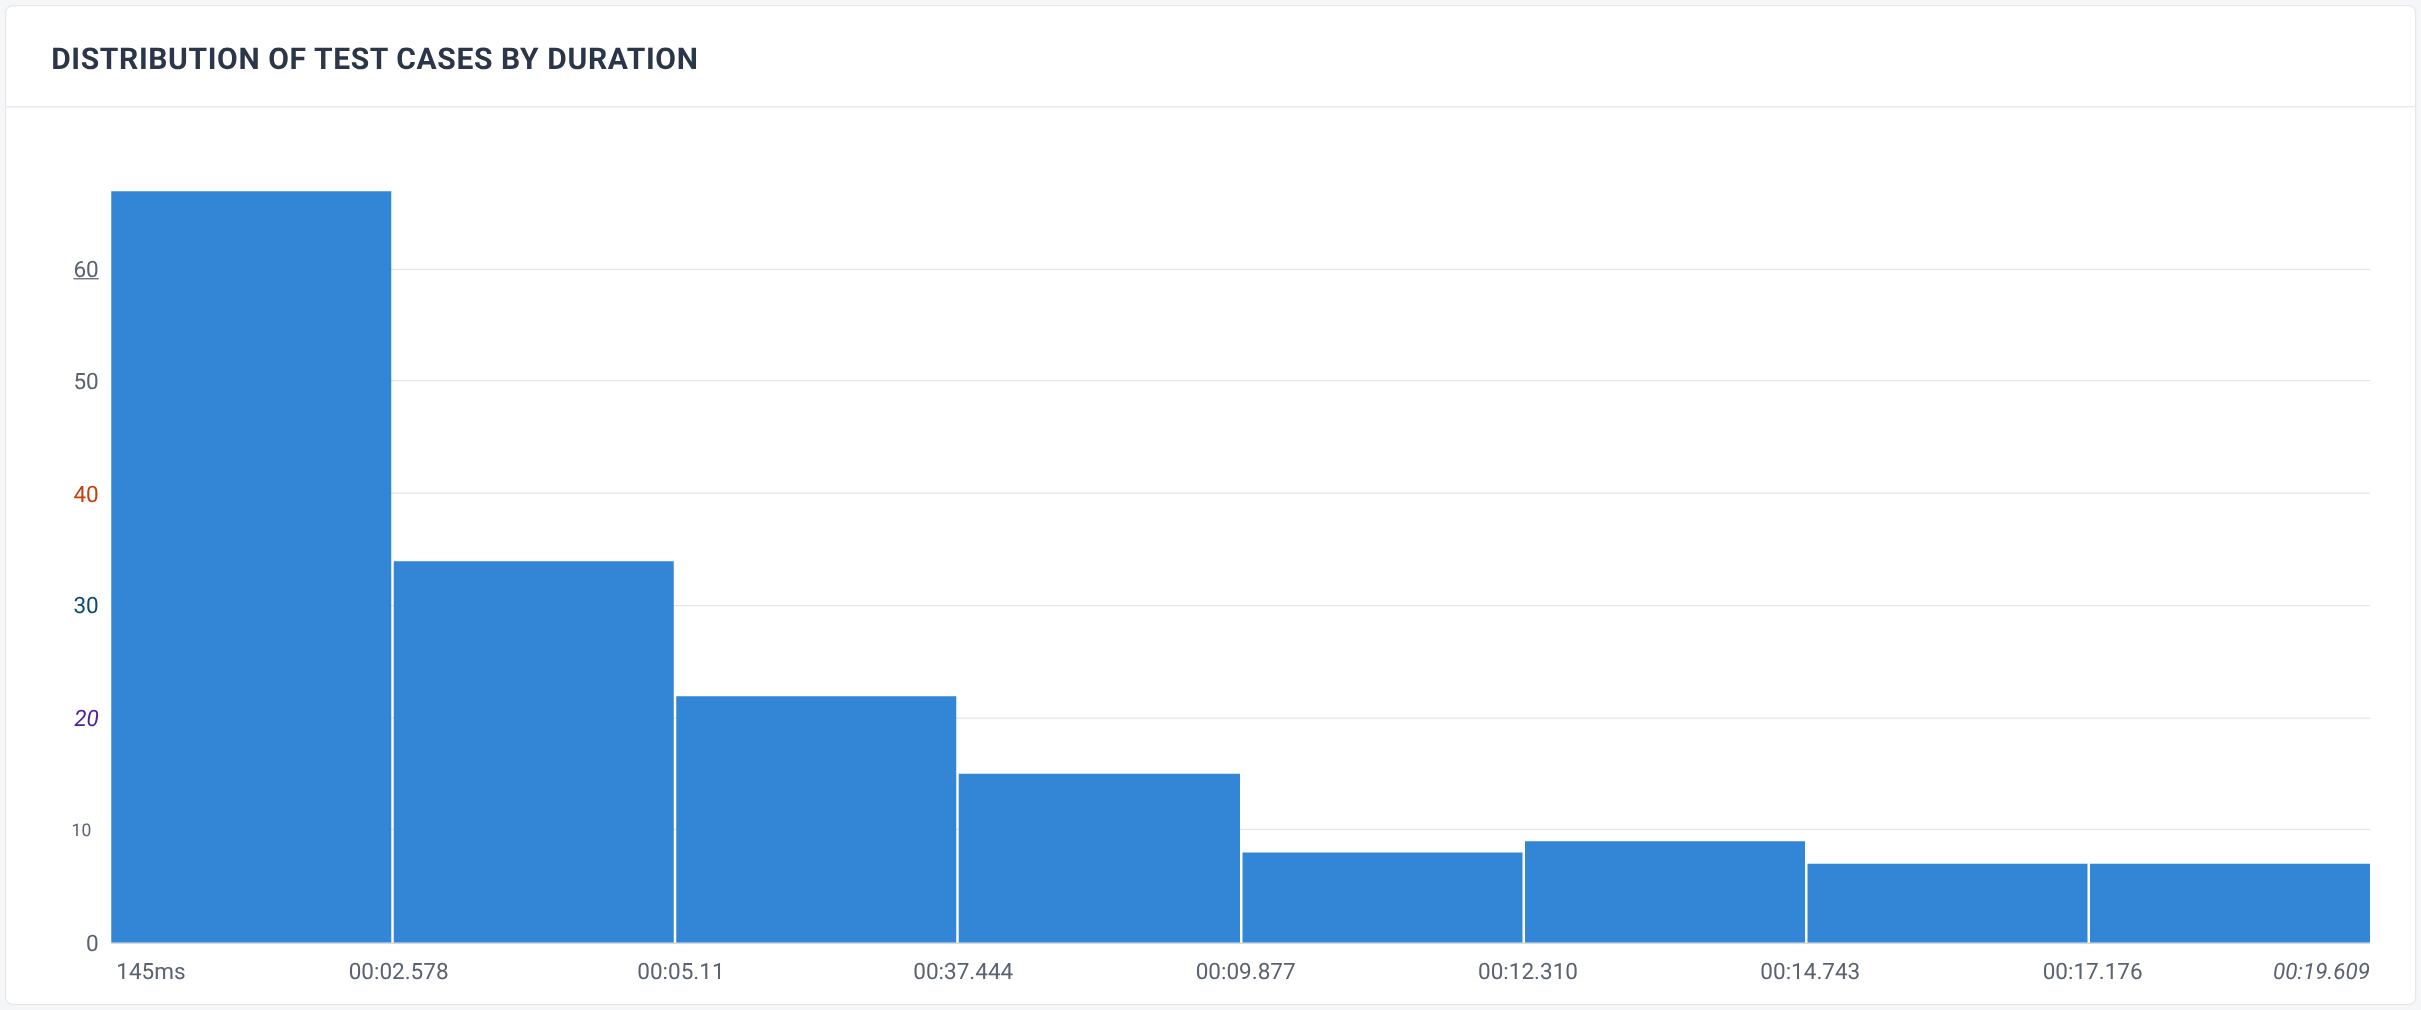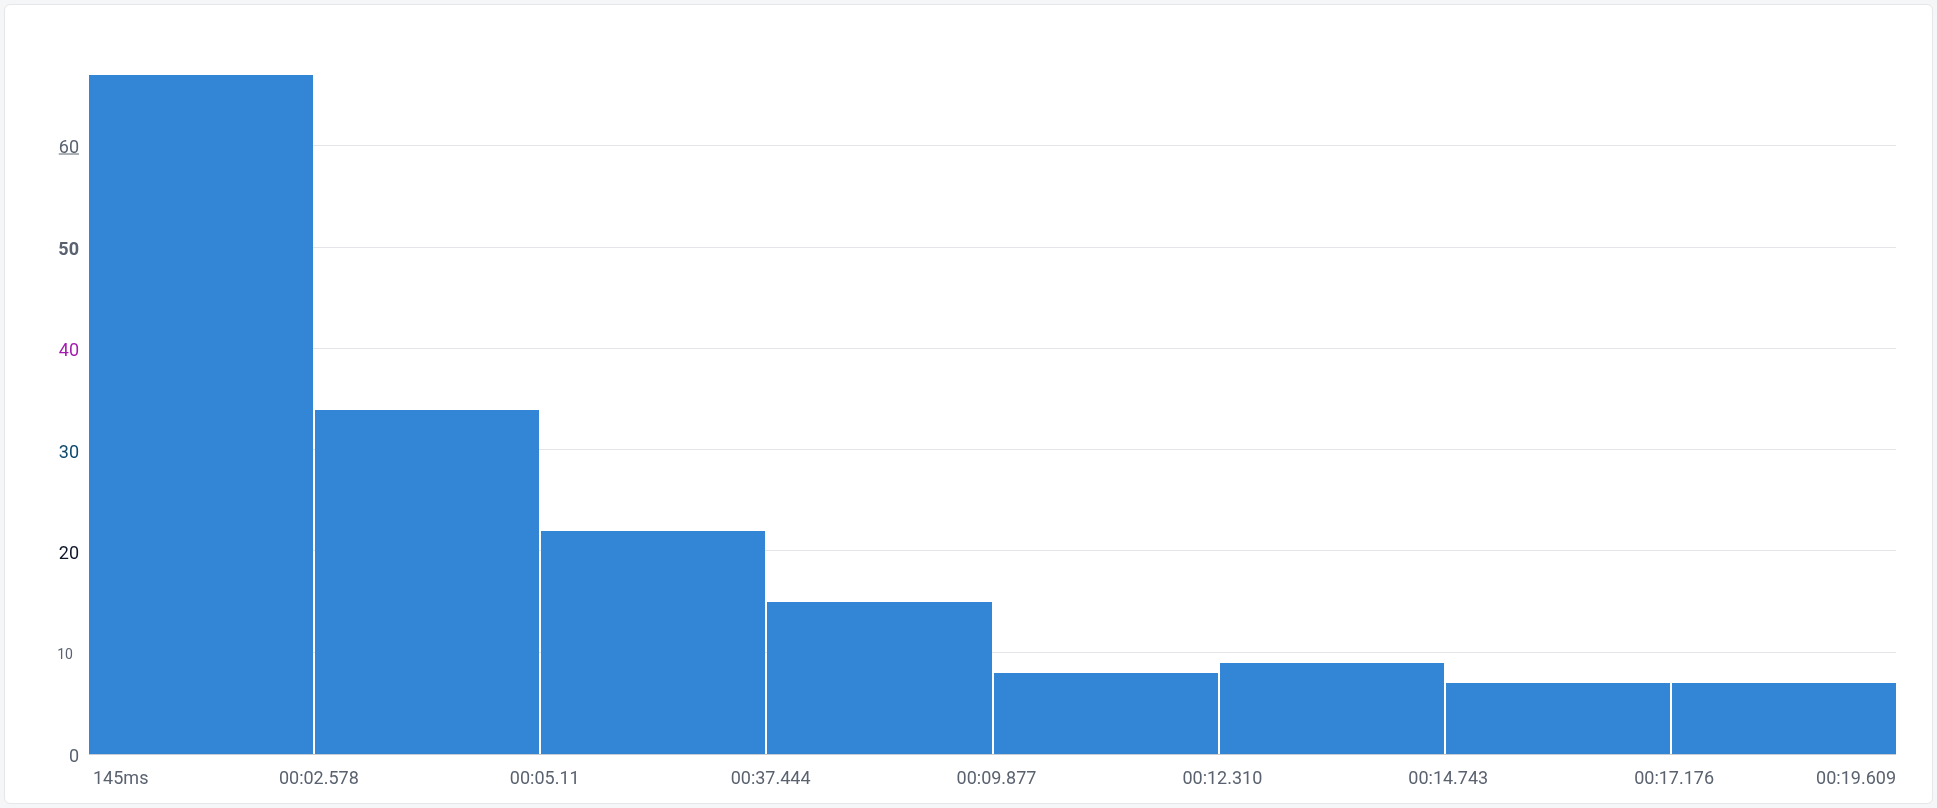--- a/index.html
+++ b/index.html
@@ -93,37 +93,40 @@
     position: relative;
   }
   .x-tick span {
     position: absolute;
     left: 4px;
     transform: translateX(-50%);
     white-space: nowrap;
   }
   .x-tick:first-child span { transform: translateX(0); }
   .x-tick-last span {
-    left: auto; right: 0; transform: translateX(0);
+    left: auto; right: 0; transform: translateX(0); font-style: italic;
   }
 </style>
 </head>
 <body>
 
 <div class="card">
+  <div class="card-header">
+    <h2 class="card-title">DISTRIBUTION OF TEST CASES BY DURATION</h2>
+  </div>
 
   <div class="chart-wrapper">
     <div class="chart-body">
       <div class="y-axis" id="y-axis" style="position: relative; width: 48px;">
           <div style="position: absolute; right: 10px; bottom: 0%; transform: translateY(50%); font-size: 18px; color: rgb(90, 98, 112);">0</div>
           <div style="position: absolute; right: 16px; bottom: 14.2857%; transform: translateY(50%); font-size: 14px; color: rgb(90, 98, 112); margin-top: 12px;">10</div>
-          <div style="position: absolute; right: 10px; bottom: 28.5714%; transform: translateY(50%); font-size: 18px; color: #0f172a;">20</div>
+          <div style="position: absolute; right: 10px; bottom: 28.5714%; transform: translateY(50%); font-size: 18px; color: #4c1d95; font-style: italic;">20</div>
           <div style="position: absolute; right: 10px; bottom: 42.8571%; transform: translateY(50%); font-size: 18px; color: #0c4a6e; margin-top: 28px;">30</div>
-          <div style="position: absolute; right: 10px; bottom: 57.1429%; transform: translateY(50%); font-size: 18px; color: #a21caf;">40</div>
-          <div style="position: absolute; right: 10px; bottom: 71.4286%; transform: translateY(50%); font-size: 18px; color: rgb(90, 98, 112); font-weight: bold;">50</div>
+          <div style="position: absolute; right: 10px; bottom: 57.1429%; transform: translateY(50%); font-size: 18px; color: #c2410c;">40</div>
+          <div style="position: absolute; right: 10px; bottom: 71.4286%; transform: translateY(50%); font-size: 18px; color: rgb(90, 98, 112);">50</div>
           <div style="position: absolute; right: 10px; bottom: 85.7143%; transform: translateY(50%); font-size: 18px; color: rgb(90, 98, 112); text-decoration: underline;">60</div>
         </div>
       <div class="plot">
         <div class="grid" id="grid">
             <div class="gridline" style="bottom: 14.2857%;"></div>
             <div class="gridline" style="bottom: 28.5714%;"></div>
             <div class="gridline" style="bottom: 42.8571%;"></div>
             <div class="gridline" style="bottom: 57.1429%;"></div>
             <div class="gridline" style="bottom: 71.4286%;"></div>
             <div class="gridline" style="bottom: 85.7143%;"></div>

